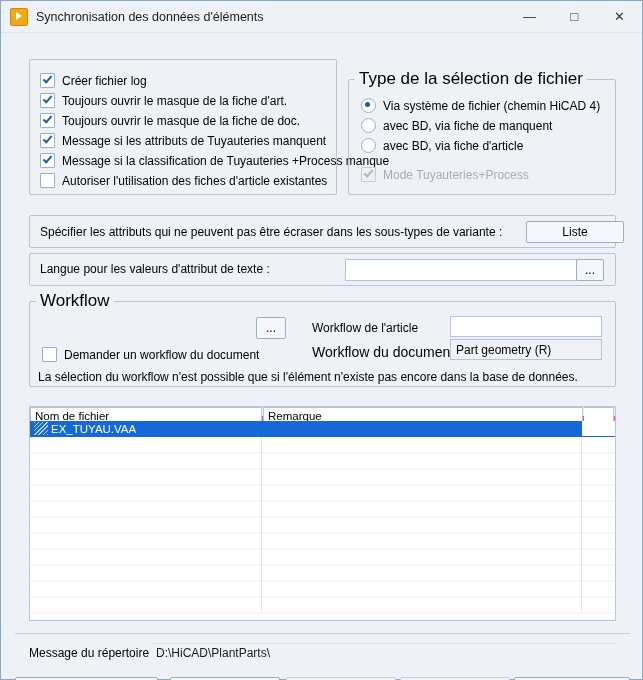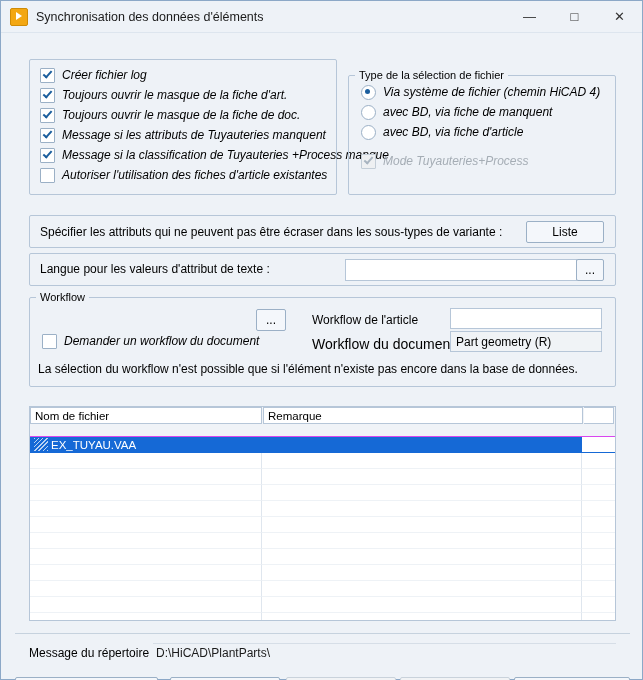--- a/index.html
+++ b/index.html
@@ -86,39 +86,38 @@
   fieldset.group {
     border: 1px solid #b6c6d8;
     border-radius: 2px;
     margin: 0;
     padding: 0;
     background: transparent;
     position: absolute;
     box-sizing: border-box;
   }
   fieldset.group > legend {
-    font-size: 11px;
+    font-size: 17px;
     padding: 0 4px;
     margin-left: 6px;
     color: #000;
   }
   .plain-box {
     border: 1px solid #b6c6d8;
     border-radius: 2px;
     position: absolute;
     box-sizing: border-box;
     background: transparent;
   }
 
   
   .row {
     display: flex;
-    align-items: flex-start;
+    align-items: flex-end;
     height: 20px;
-    font-style: italic;
   }
   .cb {
     width: 13px;
     height: 13px;
     border: 1px solid #9bb0c6;
     background: #fff;
     margin-right: 7px;
     position: relative;
     flex: 0 0 auto;
     border-radius: 1px;
@@ -194,23 +193,23 @@
     top: 373px;
     width: 587px;
     height: 215px;
     border: 1px solid #b6c6d8;
     background: #fff;
     box-sizing: border-box;
     overflow: hidden;
   }
   .thead {
     display: flex;
-    height: 30px;
+    height: 14px;
     background: #f0f3f7;
-    border-bottom: 1px solid #d946ef;
+    border-bottom: 5px solid #d946ef;
     box-sizing: border-box;
   }
   .th {
     font-size: 11.5px;
     padding-left: 4px;
     box-sizing: border-box;
     border: 1px solid #b6c6d8;
     margin: 0 1px 0 0;
     background: #fff;
     display: flex;
@@ -346,21 +345,21 @@
         </div>
         <div class="row" style="margin-top:9px;">
           <span class="cb checked disabled"></span>
           <span class="lbl disabled">Mode Tuyauteries+Process</span>
         </div>
       </div>
     </fieldset>
 
     <div class="plain-box" style="left:28px; top:182px; width:587px; height:33px;">
       <div style="position:absolute; left:10px; top:9px; font-size:12px;">Spécifier les attributs qui ne peuvent pas être écraser dans les sous-types de variante :</div>
-      <div class="btn" style="position:absolute; left:496px; top:5px; width:78px; height:22px;">Liste</div>
+      <div class="btn" style="position:absolute; left:496px; top:5px; width:98px; height:22px;">Liste</div>
     </div>
 
     <div class="plain-box" style="left:28px; top:220px; width:587px; height:33px;">
       <div style="position:absolute; left:10px; top:8px; font-size:12px;">Langue pour les valeurs d'attribut de texte :</div>
       <div class="field" style="position:absolute; left:315px; top:5px; width:232px; height:22px;"></div>
       <div class="btn" style="position:absolute; left:546px; top:5px; width:28px; height:22px;">...</div>
     </div>
 
     <fieldset class="group" style="left:28px; top:258px; width:587px; height:96px;">
       <legend>Workflow</legend>

